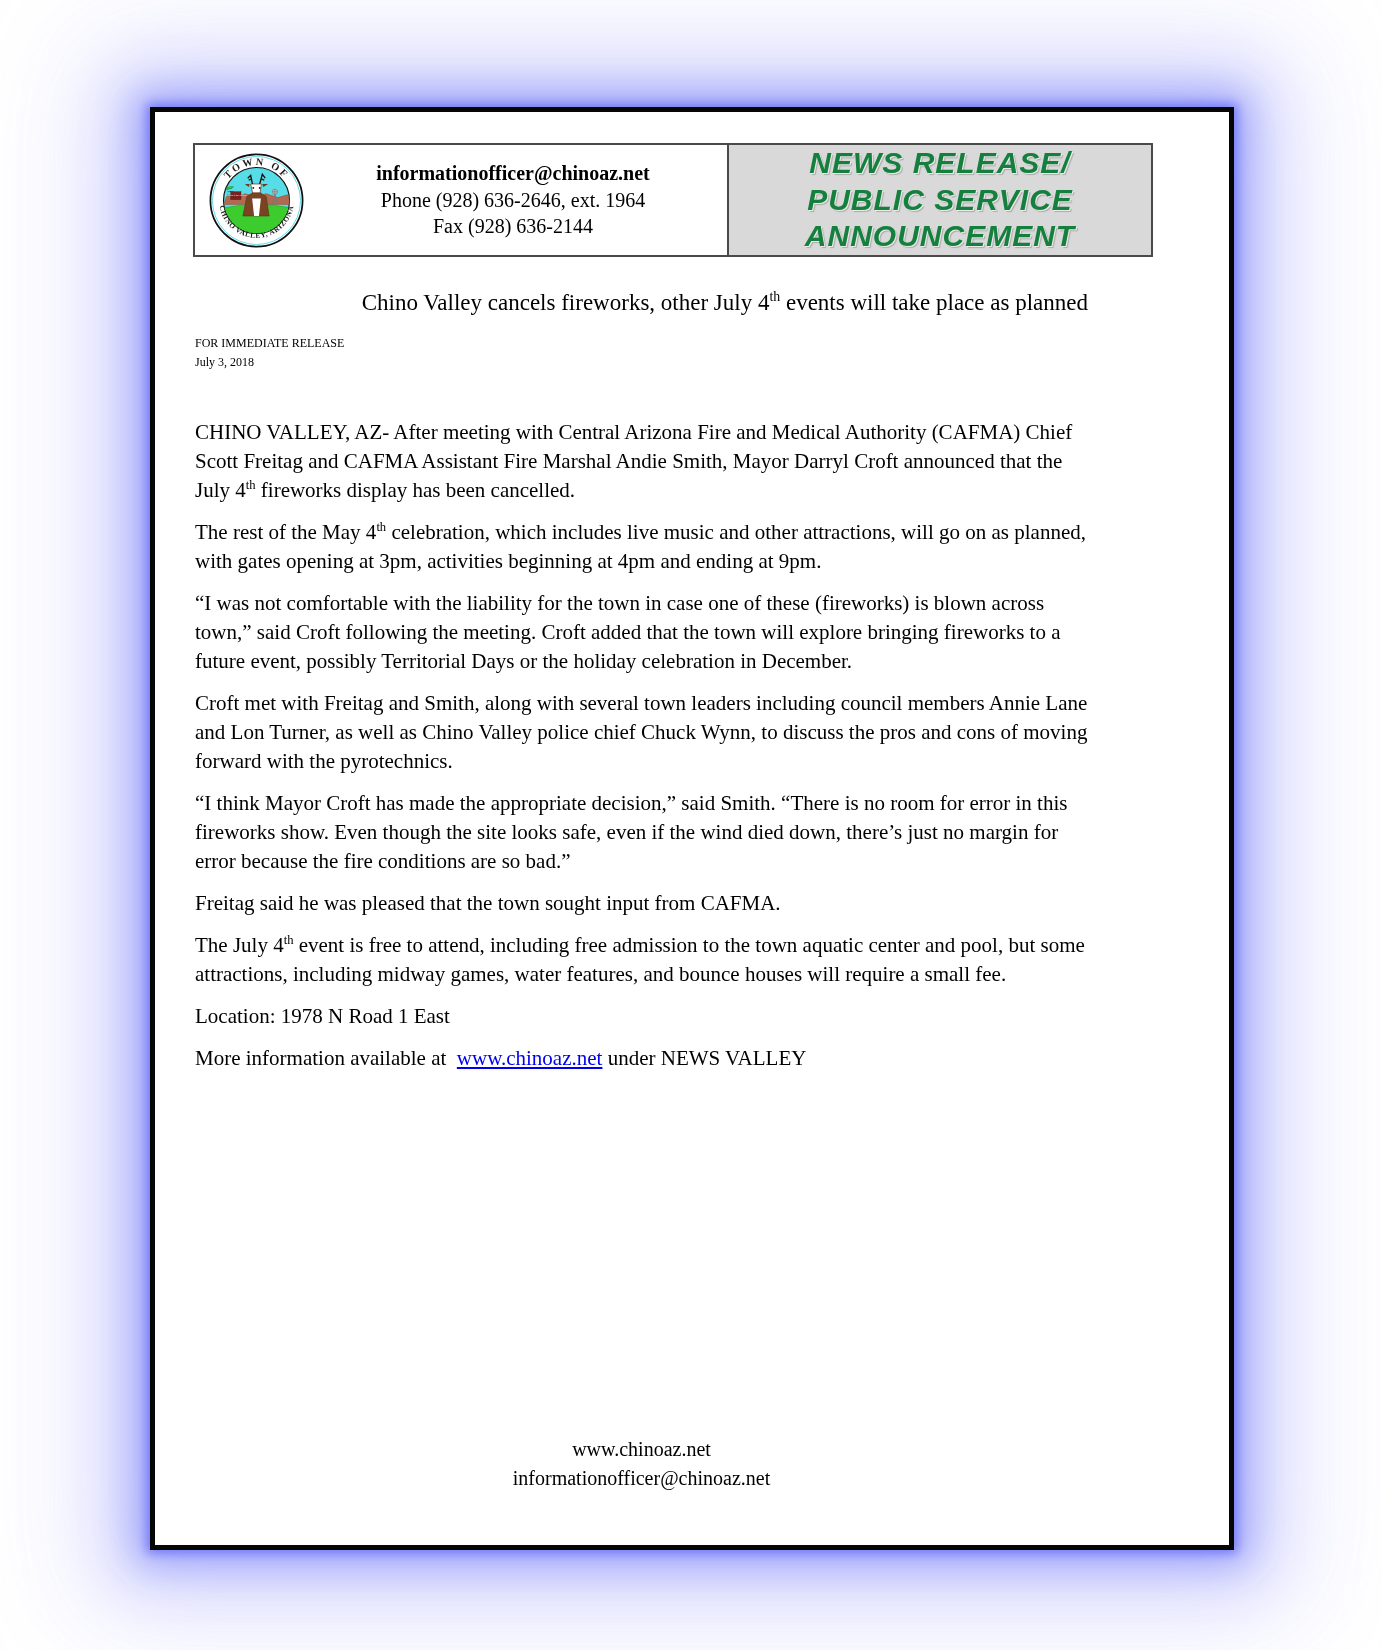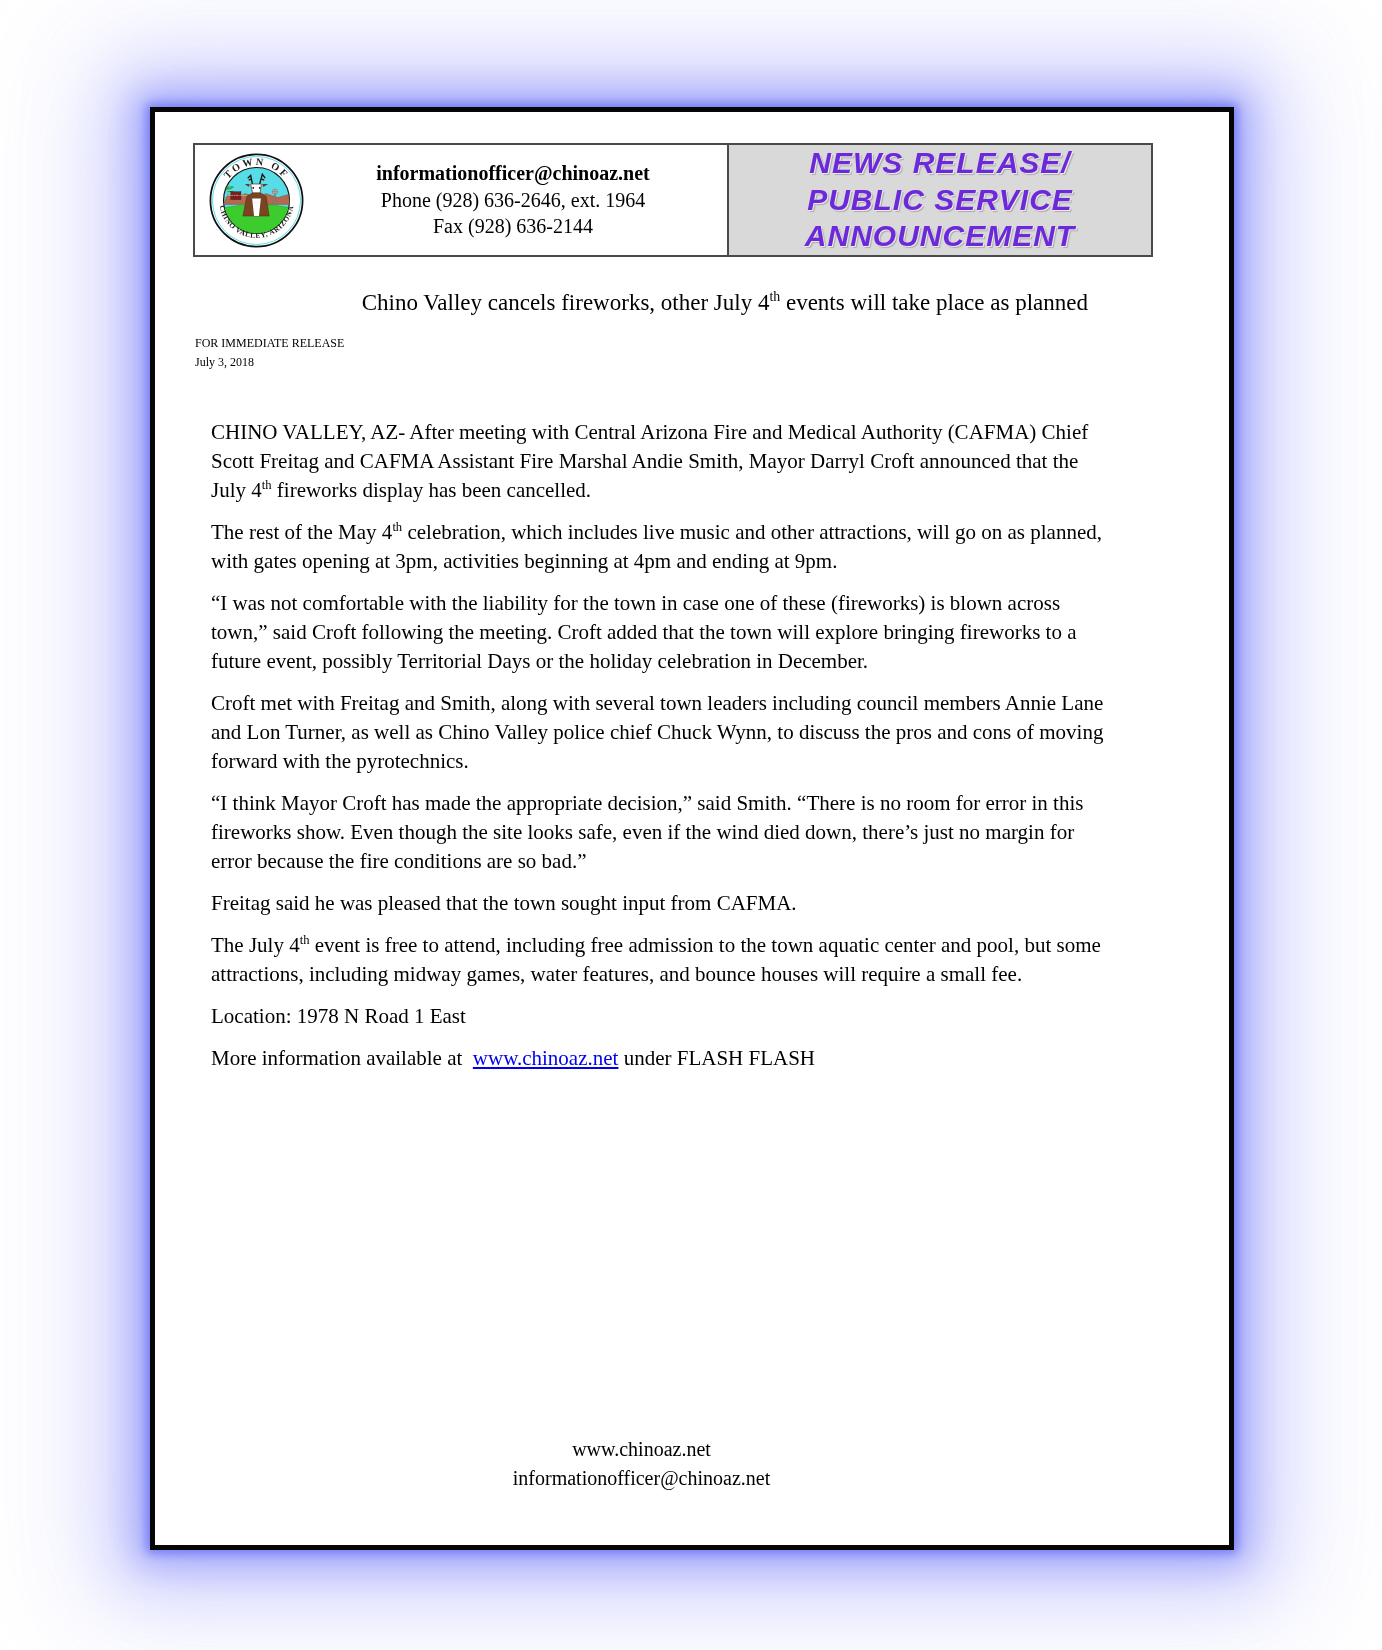--- a/index.html
+++ b/index.html
@@ -22,31 +22,31 @@
     box-sizing:border-box; border:2px solid #4a4a4a; display:flex; background:#fff;
   }
   .lh-left { width:532px; box-sizing:border-box; display:flex; align-items:center; }
   .logo { width:97px; height:97px; margin-left:13px; flex:0 0 auto; }
   .contact { flex:1; text-align:center; font-size:20px; line-height:1.32; padding-right:6px; }
   .contact .email { font-weight:bold; }
   .lh-right {
     flex:1; box-sizing:border-box; border-left:2px solid #4a4a4a; background:#d9d9d9;
     display:flex; flex-direction:column; justify-content:center; text-align:center;
     font-family:"Liberation Sans", sans-serif; font-weight:bold; font-style:italic;
-    font-size:30px; line-height:1.22; letter-spacing:1px; color:#6d28d9;
+    font-size:30px; line-height:1.22; letter-spacing:1px; color:#15803d;
     text-shadow:1px 1px 0 rgba(255,255,255,0.75), 2px 2px 1px rgba(90,90,90,0.35);
   }
   
   .headline {
     position:absolute; left:40px; top:176px; width:893px; text-align:right;
     font-size:23px; line-height:30px;
   }
   .release-block { position:absolute; left:40px; top:222px; font-size:12px; line-height:19px; }
   
-  .article { position:absolute; left:56px; top:306px; width:900px; font-size:21px; line-height:29px; }
+  .article { position:absolute; left:40px; top:306px; width:900px; font-size:21px; line-height:29px; }
   .article p { margin:0 0 13px 0; }
   sup { font-size:0.6em; line-height:0; vertical-align:super; }
   .body-link { color:#0000ee; text-decoration:underline; }
   
   .footer {
     position:absolute; left:40px; top:1323px; width:893px; text-align:center;
     font-size:20px; line-height:29px;
   }
 </style>
 </head>
@@ -131,21 +131,21 @@
 
     <div class="article">
         <p><span>CHINO VALLEY, AZ- After meeting with Central Arizona Fire and Medical Authority (CAFMA) Chief Scott Freitag and CAFMA Assistant Fire Marshal Andie Smith, Mayor Darryl Croft announced that the July 4</span><sup>th</sup><span> fireworks display has been cancelled.</span></p>
         <p><span>The rest of the May 4</span><sup>th</sup><span> celebration, which includes live music and other attractions, will go on as planned, with gates opening at 3pm, activities beginning at 4pm and ending at 9pm.</span></p>
         <p><span>“I was not comfortable with the liability for the town in case one of these (fireworks) is blown across town,” said Croft following the meeting. Croft added that the town will explore bringing fireworks to a future event, possibly Territorial Days or the holiday celebration in December.</span></p>
         <p><span>Croft met with Freitag and Smith, along with several town leaders including council members Annie Lane and Lon Turner, as well as Chino Valley police chief Chuck Wynn, to discuss the pros and cons of moving forward with the pyrotechnics.</span></p>
         <p><span>“I think Mayor Croft has made the appropriate decision,” said Smith. “There is no room for error in this fireworks show. Even though the site looks safe, even if the wind died down, there’s just no margin for error because the fire conditions are so bad.”</span></p>
         <p><span>Freitag said he was pleased that the town sought input from CAFMA.</span></p>
         <p><span>The July 4</span><sup>th</sup><span> event is free to attend, including free admission to the town aquatic center and pool, but some attractions, including midway games, water features, and bounce houses will require a small fee.</span></p>
         <p><span>Location: 1978 N Road 1 East</span></p>
-        <p><span>More information available at &nbsp;</span><a href="#" class="body-link">www.chinoaz.net</a><span> under FLASH FLASH</span></p>
+        <p><span>More information available at &nbsp;</span><a href="#" class="body-link">www.chinoaz.net</a><span> under NEWS VALLEY</span></p>
       </div>
 
     <div class="footer">
       <div>www.chinoaz.net</div>
       <div>informationofficer@chinoaz.net</div>
     </div>
 
   </div>
 </div>
 

